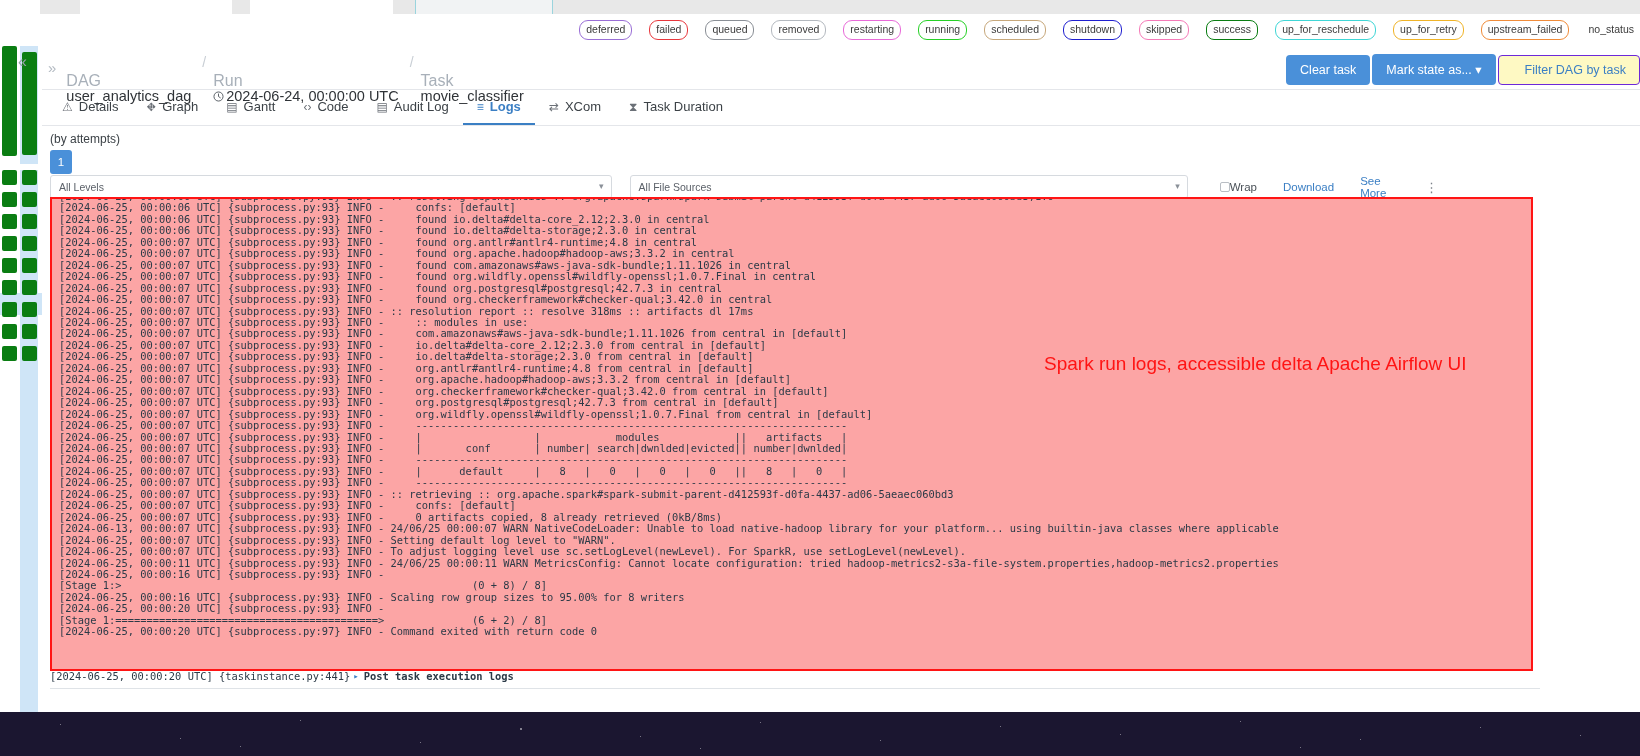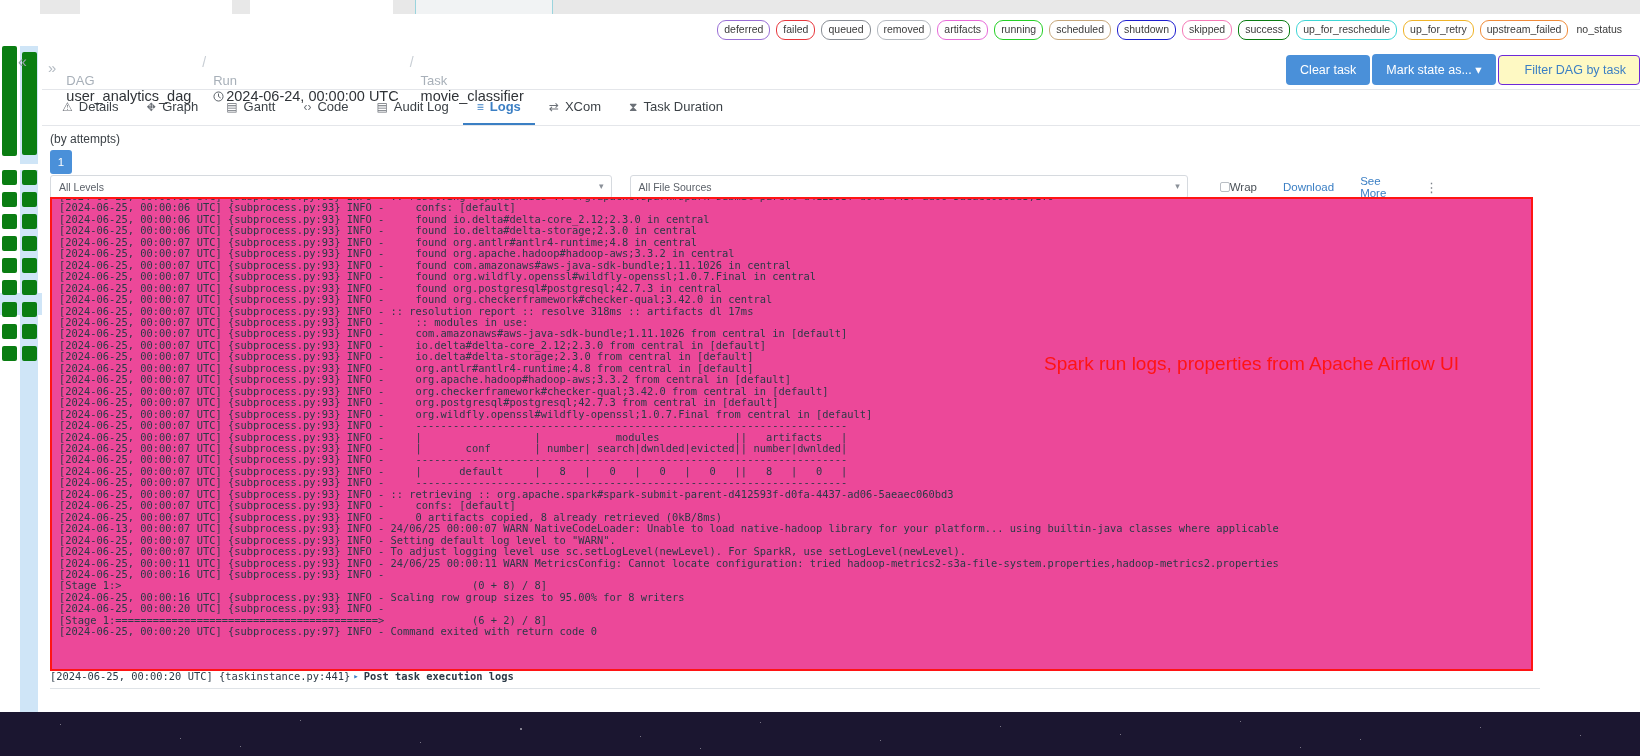--- a/index.html
+++ b/index.html
@@ -23,21 +23,21 @@
     background:#1b1630;
     overflow:hidden;
   }
   .star { position:absolute; background:#fff; border-radius:50%; opacity:.55; }
 
   
   .status-row {
     position:absolute; left:0; top:14px; width:1640px; height:32px;
     background:#ffffff;
     display:flex; align-items:center; justify-content:flex-end;
-    padding-right:12px; gap:6px;
+    padding-right:0px; gap:17px;
     overflow:hidden;
   }
   .badge {
     font-size:10.5px; line-height:1;
     padding:3px 6px 4px;
     border-radius:9px;
     border:1.6px solid #999;
     color:#3a3a3a;
     white-space:nowrap;
     background:#fff;
@@ -58,21 +58,21 @@
     position:absolute; left:0; top:0; width:1598px; height:44px;
     border-bottom:1px solid #e4e6ea;
     display:flex; align-items:center;
   }
   .collapse-icon {
     position:absolute; left:-24px; top:7px;
     color:#9aa3ad; font-size:16px; cursor:pointer;
   }
   .chev { color:#b3bac2; font-size:15px; margin:0 10px 0 6px; }
   .crumb { position:relative; padding-right:4px; }
-  .crumb-label { display:block; font-size:13px; color:#a8b0b9; line-height:12px; margin-bottom:1px;margin-top:44px; }
+  .crumb-label { display:block; font-size:16px; color:#a8b0b9; line-height:12px; margin-bottom:1px;margin-top:44px; }
   .crumb-value { display:block; font-size:14.5px; color:#2f3337; line-height:16px; font-weight:400; }
   .crumb-sep { color:#c8ced4; font-size:14px; margin:8px 7px 0 7px; align-self:flex-start; }
   .clock-ico { display:inline-block; vertical-align:-1px; margin-right:2px; }
 
   .btn {
     font-size:12.5px; border-radius:4px; padding:7px 13px;
     border:1px solid transparent; cursor:pointer; white-space:nowrap;
   }
   .btn-primary { background:#4a90d9; color:#fff; }
   .btn-outline { background:#fef9c3; color:#3b7fc4; border:1px solid #6d28d9;padding-left:26px; }
@@ -114,21 +114,21 @@
   #source-select { width:646px; margin-left:18px; }
   .wrap-box { margin-left:32px; display:flex; align-items:center; gap:0; font-size:11.5px; color:#4a5158; cursor:pointer; }
   .cb { width:10px; height:10px; border:1px solid #b9bec4; border-radius:2px; background:#fff; display:inline-block; }
   .link { font-size:11.5px; color:#3b7fc4; margin-left:26px; cursor:pointer; }
   .ellipsis-v { margin-left:22px; color:#7b8189; font-size:13px; cursor:pointer; }
 
   
   .log-outer { position:absolute; left:8px; top:151px; width:1483px; height:474px; }
   .log-box {
     position:absolute; left:0; top:0; width:100%; height:100%;
-    background:#ec4899; border:1px solid #d4d9de;
+    background:#fca5a5; border:1px solid #d4d9de;
     overflow:hidden;
   }
   .log-scroll { position:absolute; left:0; top:-7px; width:100%; padding:0 0 0 8px; }
   .log-line {
     font-family:"DejaVu Sans Mono", monospace;
     font-size:10.4px; line-height:11.45px;
     color:#2b3a47; white-space:pre;
   }
   .log-line.progress { color:#2b3a47; }
   .red-frame {
@@ -161,21 +161,21 @@
   <div class="chrome-tab" style="left:80px;width:152px;"></div>
   <div class="chrome-tab" style="left:250px;width:143px;"></div>
   <div class="chrome-tab active" style="left:415px;width:138px;"></div>
 </div>
 
 <div class="status-row">
     <span class="badge" style="border-color: rgb(154, 111, 214);">deferred</span>
     <span class="badge" style="border-color: rgb(232, 56, 61);">failed</span>
     <span class="badge" style="border-color: rgb(138, 143, 150);">queued</span>
     <span class="badge" style="border-color: rgb(180, 185, 191);">removed</span>
-    <span class="badge" style="border-color: rgb(232, 107, 217);">artifacts</span>
+    <span class="badge" style="border-color: rgb(232, 107, 217);">restarting</span>
     <span class="badge" style="border-color: rgb(39, 209, 39);">running</span>
     <span class="badge" style="border-color: rgb(199, 168, 124);">scheduled</span>
     <span class="badge" style="border-color: rgb(32, 32, 208);">shutdown</span>
     <span class="badge" style="border-color: rgb(245, 123, 184);">skipped</span>
     <span class="badge" style="border-color: rgb(10, 125, 18); border-radius: 8px;">success</span>
     <span class="badge" style="border-color: rgb(64, 214, 214);">up_for_reschedule</span>
     <span class="badge" style="border-color: rgb(240, 180, 41);">up_for_retry</span>
     <span class="badge" style="border-color: rgb(240, 140, 58);">upstream_failed</span>
     <span class="badge plain">no_status</span>
   </div>
@@ -354,21 +354,21 @@
 
   <div class="post-exec">
     <span>[2024-06-25, 00:00:20 UTC] {taskinstance.py:441} </span>
     <span class="tri">▸</span>
     <span class="bold">Post task execution logs</span>
   </div>
 
   <div class="vscroll"></div>
 </div>
 
-<div class="annot">Spark run logs, properties from Apache Airflow UI</div>
+<div class="annot">Spark run logs, accessible delta Apache Airflow UI</div>
 
 <div class="page-bottom-band">
     <span class="star" style="left: 60px; top: 12px; width: 1.4px; height: 1.4px;"></span>
     <span class="star" style="left: 180px; top: 26px; width: 1px; height: 1px;"></span>
     <span class="star" style="left: 300px; top: 8px; width: 1.2px; height: 1.2px;"></span>
     <span class="star" style="left: 420px; top: 30px; width: 1px; height: 1px;"></span>
     <span class="star" style="left: 520px; top: 16px; width: 1.5px; height: 1.5px;"></span>
     <span class="star" style="left: 640px; top: 24px; width: 1px; height: 1px;"></span>
     <span class="star" style="left: 760px; top: 10px; width: 1.2px; height: 1.2px;"></span>
     <span class="star" style="left: 880px; top: 28px; width: 1px; height: 1px;"></span>

